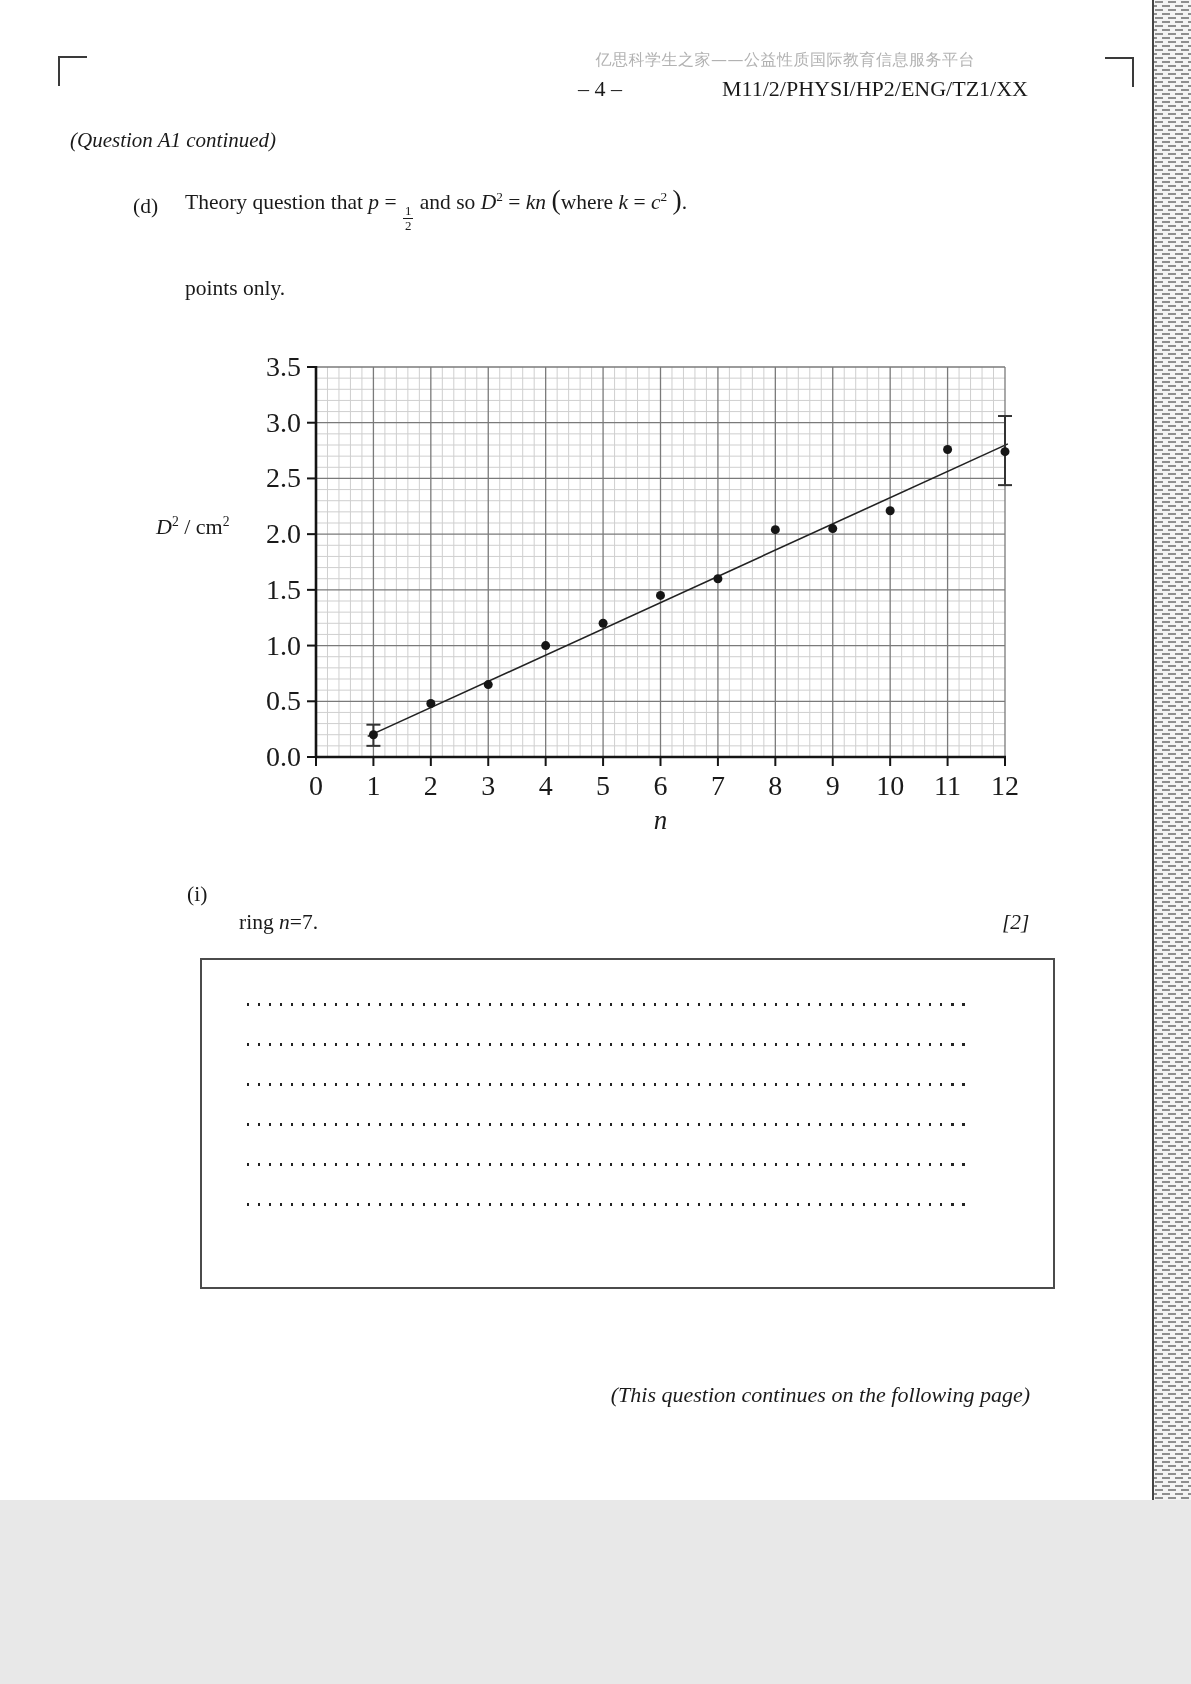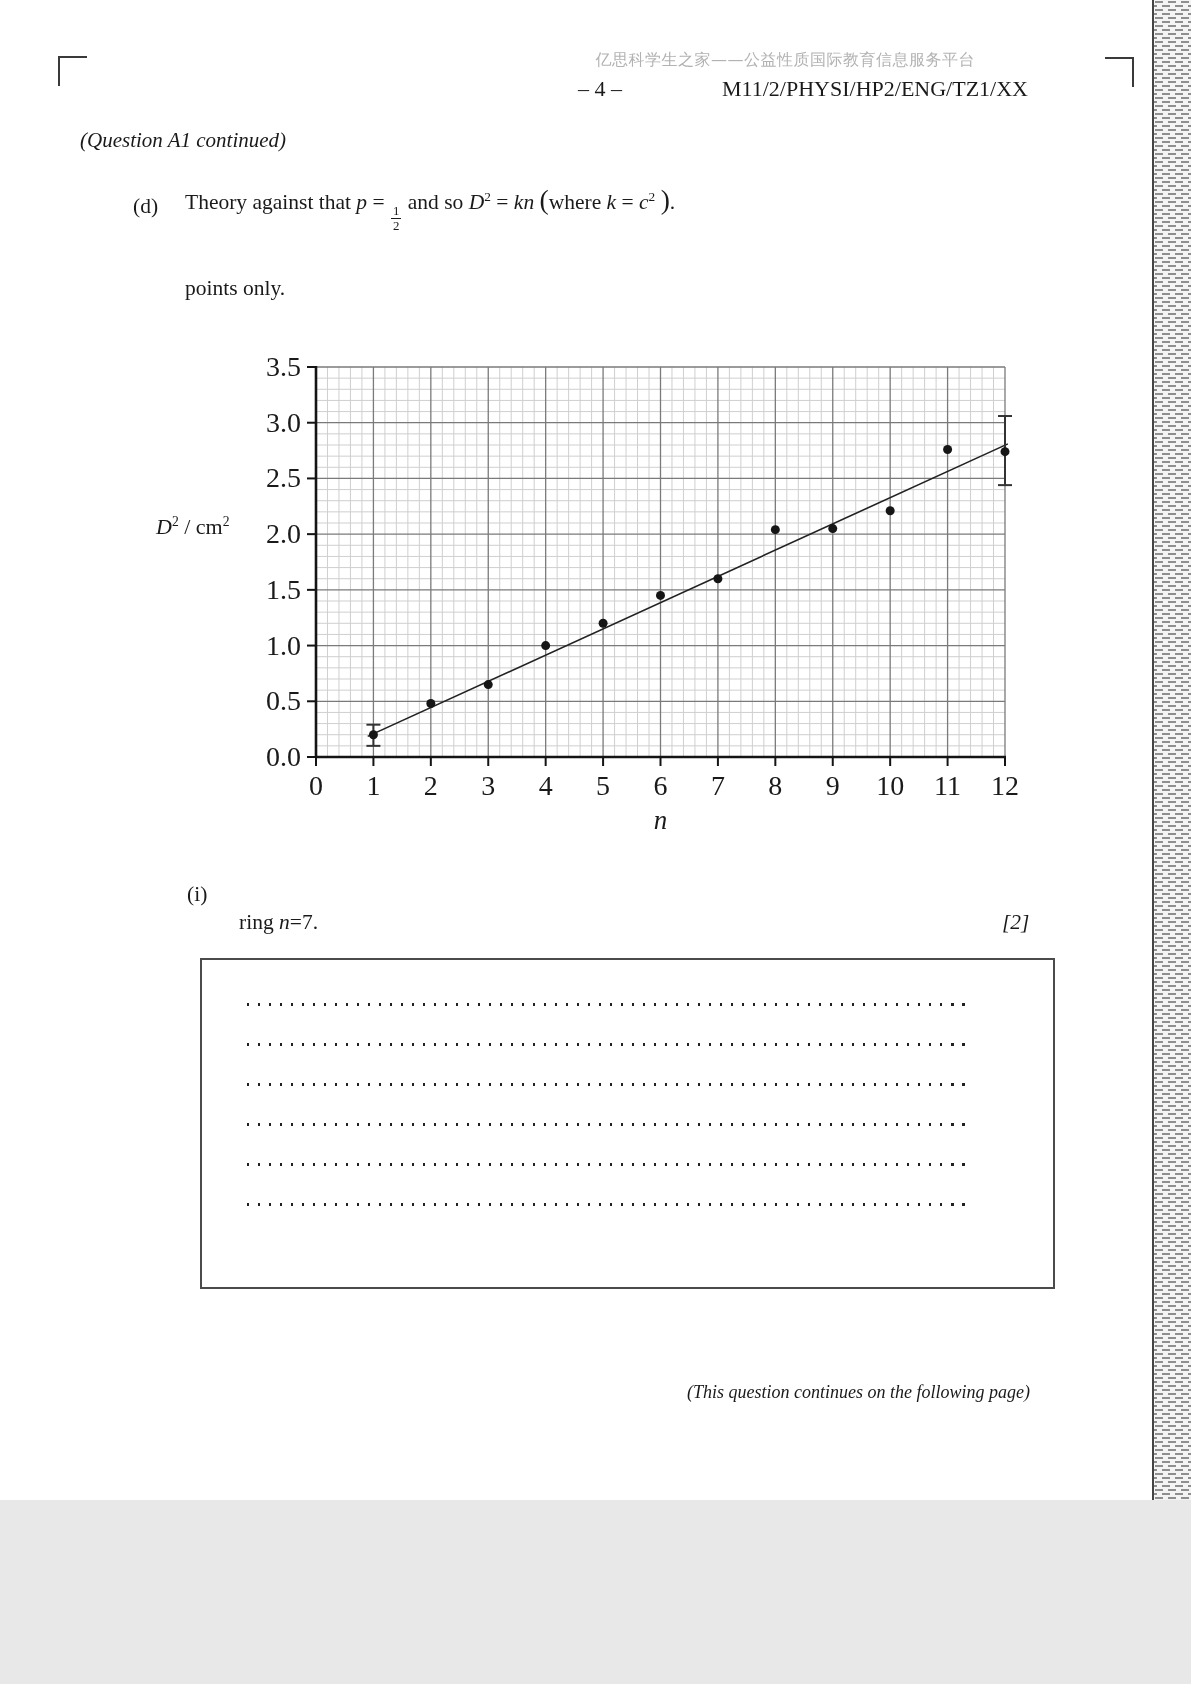--- a/index.html
+++ b/index.html
@@ -3,21 +3,21 @@
 <meta charset="utf-8">
 <style>
   html,body{margin:0;padding:0;background:#e8e8e8;}
   .page{position:relative;width:1191px;height:1500px;background:#ffffff;
         font-family:"Liberation Serif",serif;color:#1a1a1a;overflow:hidden;margin:0 auto;}
   .abs{position:absolute;}
   
   .cn-watermark{top:50px;right:216px;font-family:"DejaVu Sans",sans-serif;font-size:16px;color:#b2b2b2;letter-spacing:.5px;}
   .page-number{top:76px;left:545px;width:110px;text-align:center;font-size:22px;}
   .exam-code{top:76px;right:163px;font-size:22px;}
-  .continued-note{top:128px;left:80px;font-size:21px;font-style:italic;}
+  .continued-note{top:128px;left:70px;font-size:21px;font-style:italic;}
   
   .q-text{font-size:21.5px;line-height:28px;}
   .d-label{top:192px;left:133px;}
   .d-formula{top:188px;left:185px;width:840px;}
   .d-para1{top:246px;left:185px;width:820px;text-align:justify;text-align-last:justify;}
   .d-para2{top:274px;left:185px;width:820px;}
   .i-label{top:880px;left:187px;}
   .i-line1{top:880px;left:239px;width:766px;text-align:justify;text-align-last:justify;}
   .i-line2{top:908px;left:239px;}
   .i-marks{top:908px;left:1002px;font-style:italic;}
@@ -31,21 +31,21 @@
   .frac .fden{padding:0 2px;}
   
   .graph-wrap{top:340px;left:240px;width:800px;height:500px;}
   .y-axis-label{top:514px;left:156px;font-size:22px;}
   .chart-svg text{font-family:"Liberation Serif",serif;fill:#1a1a1a;}
   
   .answer-box{top:958px;left:200px;width:855px;height:331px;border:2px solid #4b4b4b;box-sizing:border-box;}
   .ansline{position:absolute;left:45px;width:723px;height:3px;
            background:repeating-linear-gradient(to right,#222 0 2.5px,transparent 2.5px 11px);}
   
-  .footer-note{top:1382px;right:161px;font-size:18px;font-style:italic;}
+  .footer-note{top:1382px;right:161px;font-size:22px;font-style:italic;}
   .barcode{top:1556px;left:515px;height:70px;display:flex;align-items:stretch;}
   .barcode .bar{background:#181818;height:70px;}
   .barcode-number{top:1628px;left:503px;width:136px;text-align:center;
                   font-family:"DejaVu Sans",sans-serif;font-size:23px;letter-spacing:3px;color:#222;margin-top:7px;}
   .site-watermark{top:1572px;left:963px;font-family:"DejaVu Sans",sans-serif;font-size:16px;color:#a9a9a9;}
   
   .corner{position:absolute;width:27px;height:28px;}
   .corner-tl{left:58px;top:56px;border-top:2px solid #3a3a3a;border-left:2px solid #3a3a3a;}
   .corner-tr{left:1105px;top:57px;border-top:2px solid #3a3a3a;border-right:2px solid #3a3a3a;}
   .corner-bl{left:57px;top:1597px;border-bottom:3px solid #2a2a2a;border-left:3px solid #2a2a2a;}
@@ -76,21 +76,21 @@
   <div class="corner corner-tr"></div>
   <div class="corner corner-bl"></div>
   <div class="corner corner-br"></div>
 
   <div class="abs cn-watermark">亿思科学生之家——公益性质国际教育信息服务平台</div>
   <div class="abs page-number">– 4 –</div>
   <div class="abs exam-code">M11/2/PHYSI/HP2/ENG/TZ1/XX</div>
   <div class="abs continued-note">(Question A1 continued)</div>
 
   <div class="abs q-text d-label">(d)</div>
-  <div class="abs q-text d-formula"><span>Theory against that </span><span class="seg-i">p</span><span> = </span><span class="frac">
+  <div class="abs q-text d-formula"><span>Theory question that </span><span class="seg-i">p</span><span> = </span><span class="frac">
         <span class="fnum">1</span>
         <span class="fden">2</span>
       </span><span> and so </span><span class="seg-i">D</span><span class="seg-sup">2</span><span> = </span><span class="seg-i">kn</span><span> </span><span class="seg-big">(</span><span>where </span><span class="seg-i">k</span><span> = </span><span class="seg-i">c</span><span class="seg-sup">2</span><span> </span><span class="seg-big">)</span><span>.</span></div>
   <div class="abs q-text d-para2"><span>points only.</span></div>
 
   <div class="abs y-axis-label"><span class="seg-i">D</span><span class="seg-sup">2</span><span> / cm</span><span class="seg-sup">2</span></div>
   <div class="abs graph-wrap">
     <svg id="chart" class="chart-svg" width="800" height="500" viewBox="0 0 800 500">
         <line x1="87.48333333333333" y1="27" x2="87.48333333333333" y2="417" stroke="#cfcfcf" stroke-width="1"></line>
         <line x1="98.96666666666667" y1="27" x2="98.96666666666667" y2="417" stroke="#cfcfcf" stroke-width="1"></line>

